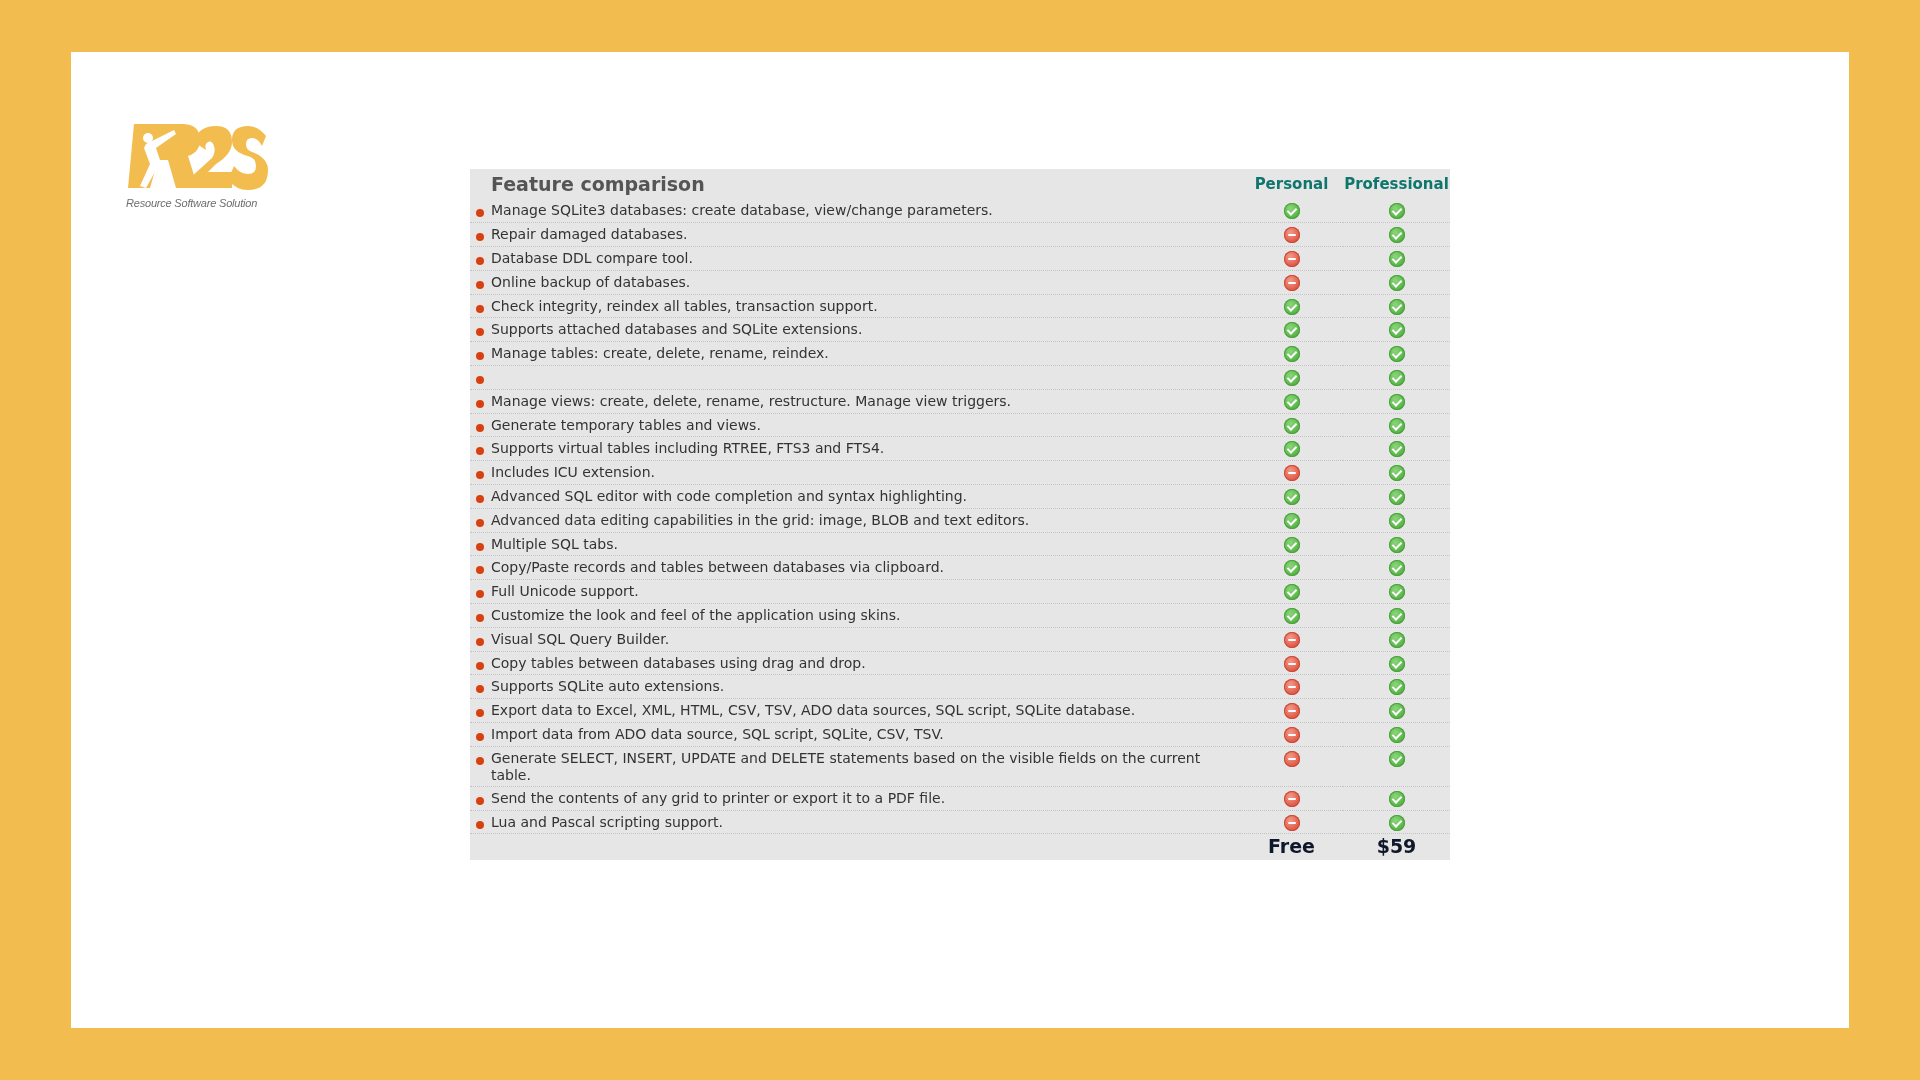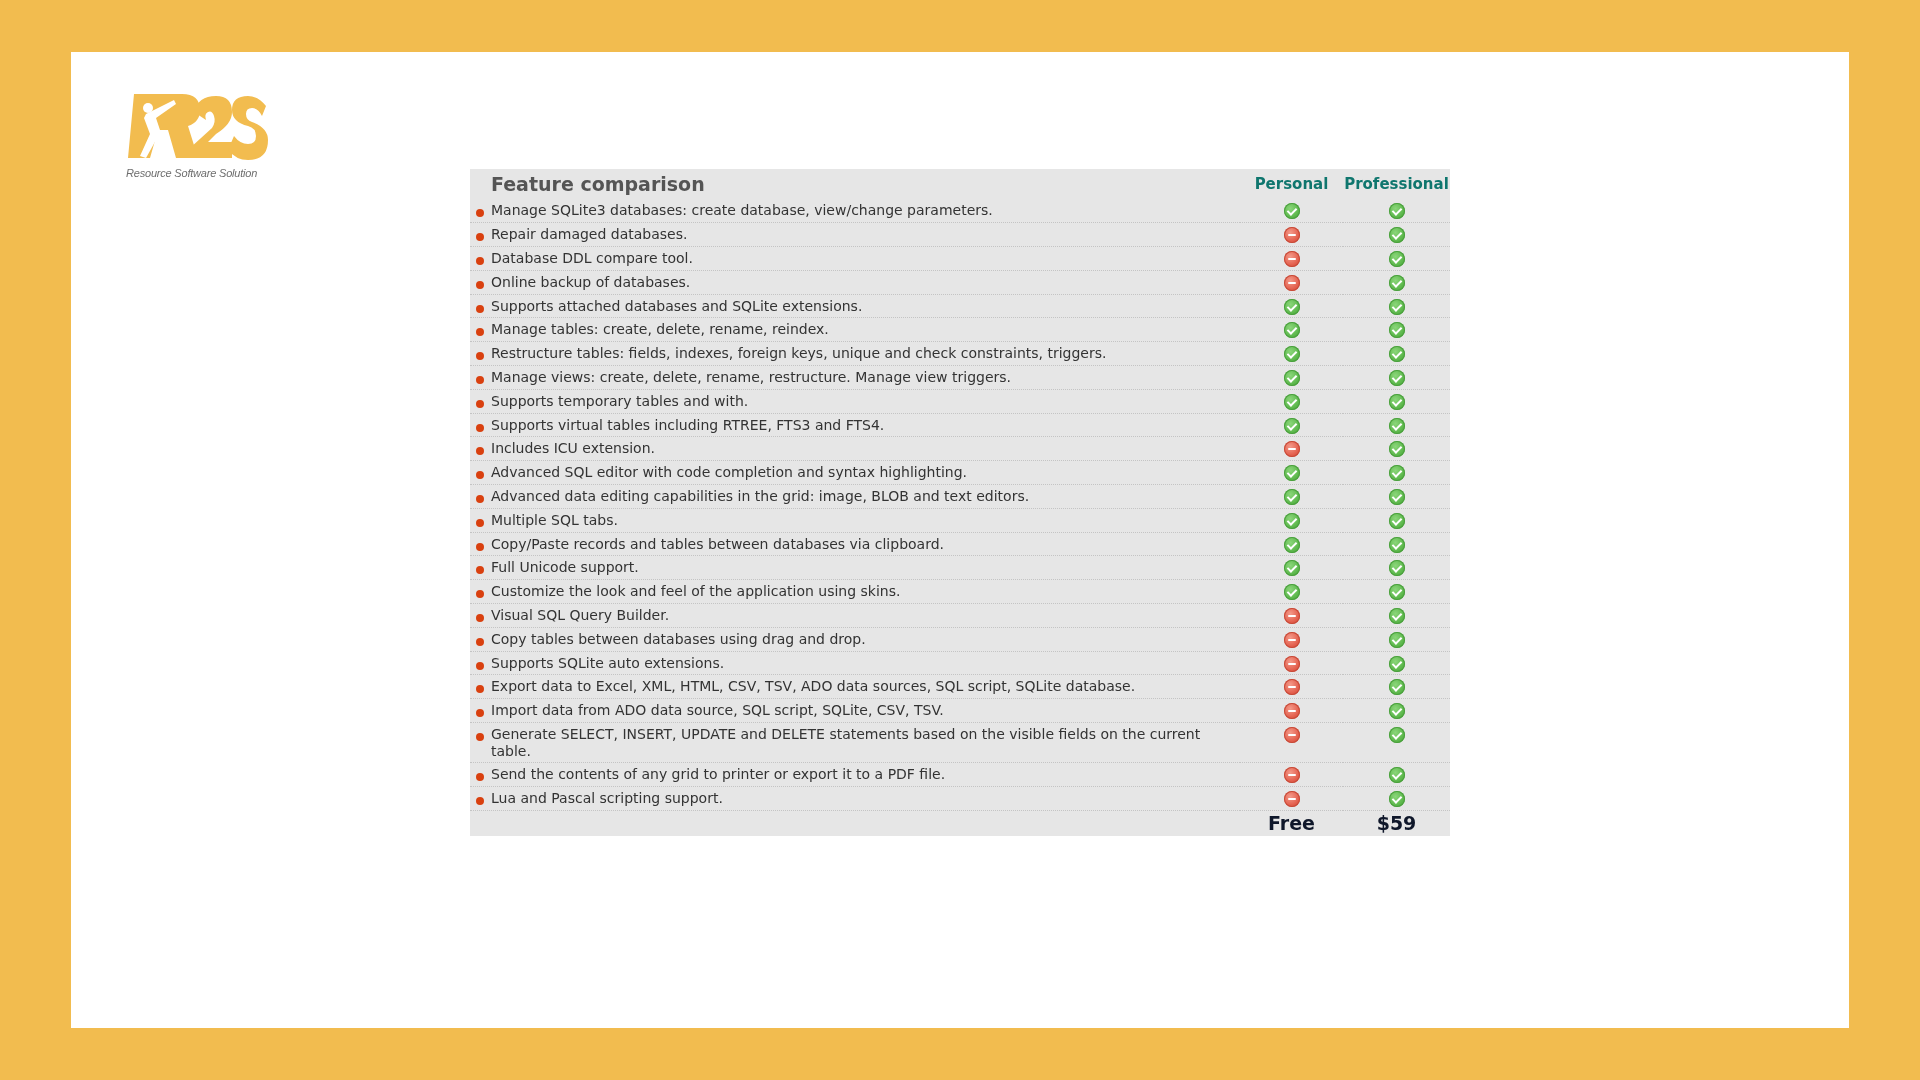--- a/index.html
+++ b/index.html
@@ -1,20 +1,20 @@
 <!DOCTYPE html>
 <html><head>
   <meta charset="utf-8">
   <style>
     * { box-sizing: border-box; margin: 0; padding: 0; }
     html, body { width: 1920px; height: 1080px; overflow: hidden; }
     body { background: #F2BC4F; position: relative; font-family: "DejaVu Sans", sans-serif; }
     .card { position: absolute; left: 71px; top: 52px; width: 1778px; height: 976px; background: #FFFFFF; }
 
-    .logo { position: absolute; left: 126px; top: 88px; width: 150px; height: 95px; }
+    .logo { position: absolute; left: 126px; top: 118px; width: 150px; height: 95px; }
     .logo-mark { position: absolute; left: 2px; top: 0; width: 140px; height: 74px; }
     .logo-tagline { position: absolute; left: 0; top: 79px; font-family: "Liberation Sans", sans-serif; font-style: italic; font-size: 11px; color: #6e6e6e; white-space: nowrap; letter-spacing: -0.2px; }
 
     .table-wrap { position: absolute; left: 470px; top: 169px; width: 980px; background: #E6E6E6; }
     .table-wrap table { width: 100%; border-collapse: collapse; table-layout: fixed; }
     col.c-feature { width: 770px; }
     col.c-personal { width: 103px; }
     col.c-pro { width: 107px; }
 
     th { font-family: "DejaVu Sans", sans-serif; text-align: center; font-weight: bold; font-size: 15px; color: #0f766e; height: 30px; vertical-align: middle; }
@@ -82,41 +82,46 @@
           <td class="feature"><span class="bullet"></span><span>Database DDL compare tool.</span></td>
           <td class="ic"><span class="icon no"></span></td>
           <td class="ic"><span class="icon yes"></span></td>
         </tr>
         <tr>
           <td class="feature"><span class="bullet"></span><span>Online backup of databases.</span></td>
           <td class="ic"><span class="icon no"></span></td>
           <td class="ic"><span class="icon yes"></span></td>
         </tr>
         <tr>
+          <td class="feature"><span class="bullet"></span><span>Check integrity, reindex all tables, transaction support.</span></td>
+          <td class="ic"><span class="icon yes"></span></td>
+          <td class="ic"><span class="icon yes"></span></td>
+        </tr>
+        <tr>
           <td class="feature"><span class="bullet"></span><span>Supports attached databases and SQLite extensions.</span></td>
           <td class="ic"><span class="icon yes"></span></td>
           <td class="ic"><span class="icon yes"></span></td>
         </tr>
         <tr>
           <td class="feature"><span class="bullet"></span><span>Manage tables: create, delete, rename, reindex.</span></td>
           <td class="ic"><span class="icon yes"></span></td>
           <td class="ic"><span class="icon yes"></span></td>
         </tr>
         <tr>
-          <td class="feature"><span class="bullet"></span><span>Restructure tables: fields, indexes, foreign keys, unique and check constraints, triggers.</span></td>
+          <td class="feature"><span class="bullet"></span></td>
           <td class="ic"><span class="icon yes"></span></td>
           <td class="ic"><span class="icon yes"></span></td>
         </tr>
         <tr>
           <td class="feature"><span class="bullet"></span><span>Manage views: create, delete, rename, restructure. Manage view triggers.</span></td>
           <td class="ic"><span class="icon yes"></span></td>
           <td class="ic"><span class="icon yes"></span></td>
         </tr>
         <tr>
-          <td class="feature"><span class="bullet"></span><span>Supports temporary tables and with.</span></td>
+          <td class="feature"><span class="bullet"></span><span>Generate temporary tables and views.</span></td>
           <td class="ic"><span class="icon yes"></span></td>
           <td class="ic"><span class="icon yes"></span></td>
         </tr>
         <tr>
           <td class="feature"><span class="bullet"></span><span>Supports virtual tables including RTREE, FTS3 and FTS4.</span></td>
           <td class="ic"><span class="icon yes"></span></td>
           <td class="ic"><span class="icon yes"></span></td>
         </tr>
         <tr>
           <td class="feature"><span class="bullet"></span><span>Includes ICU extension.</span></td>

